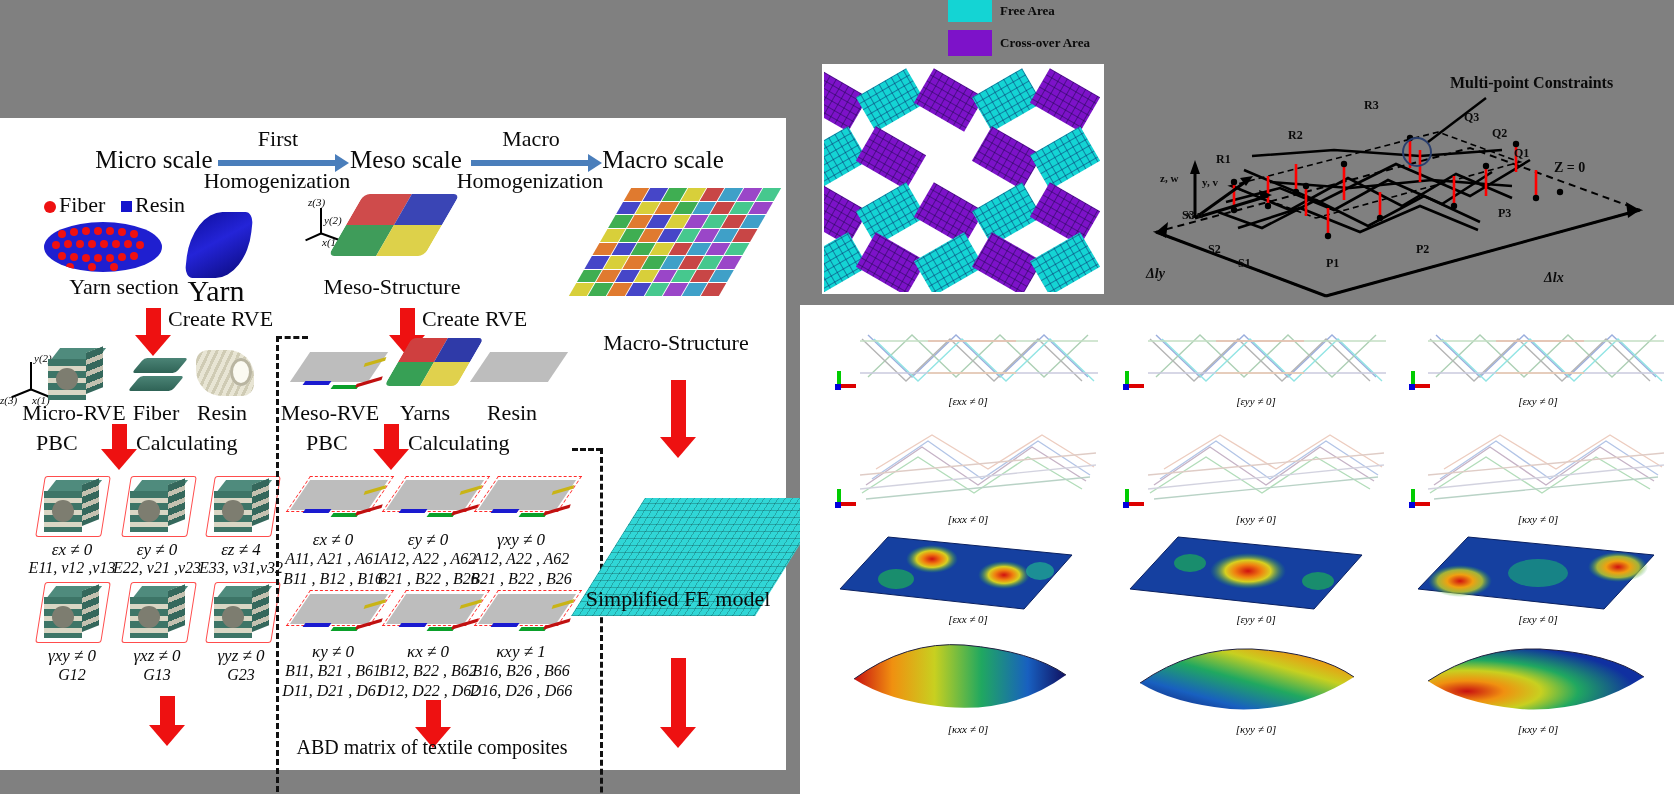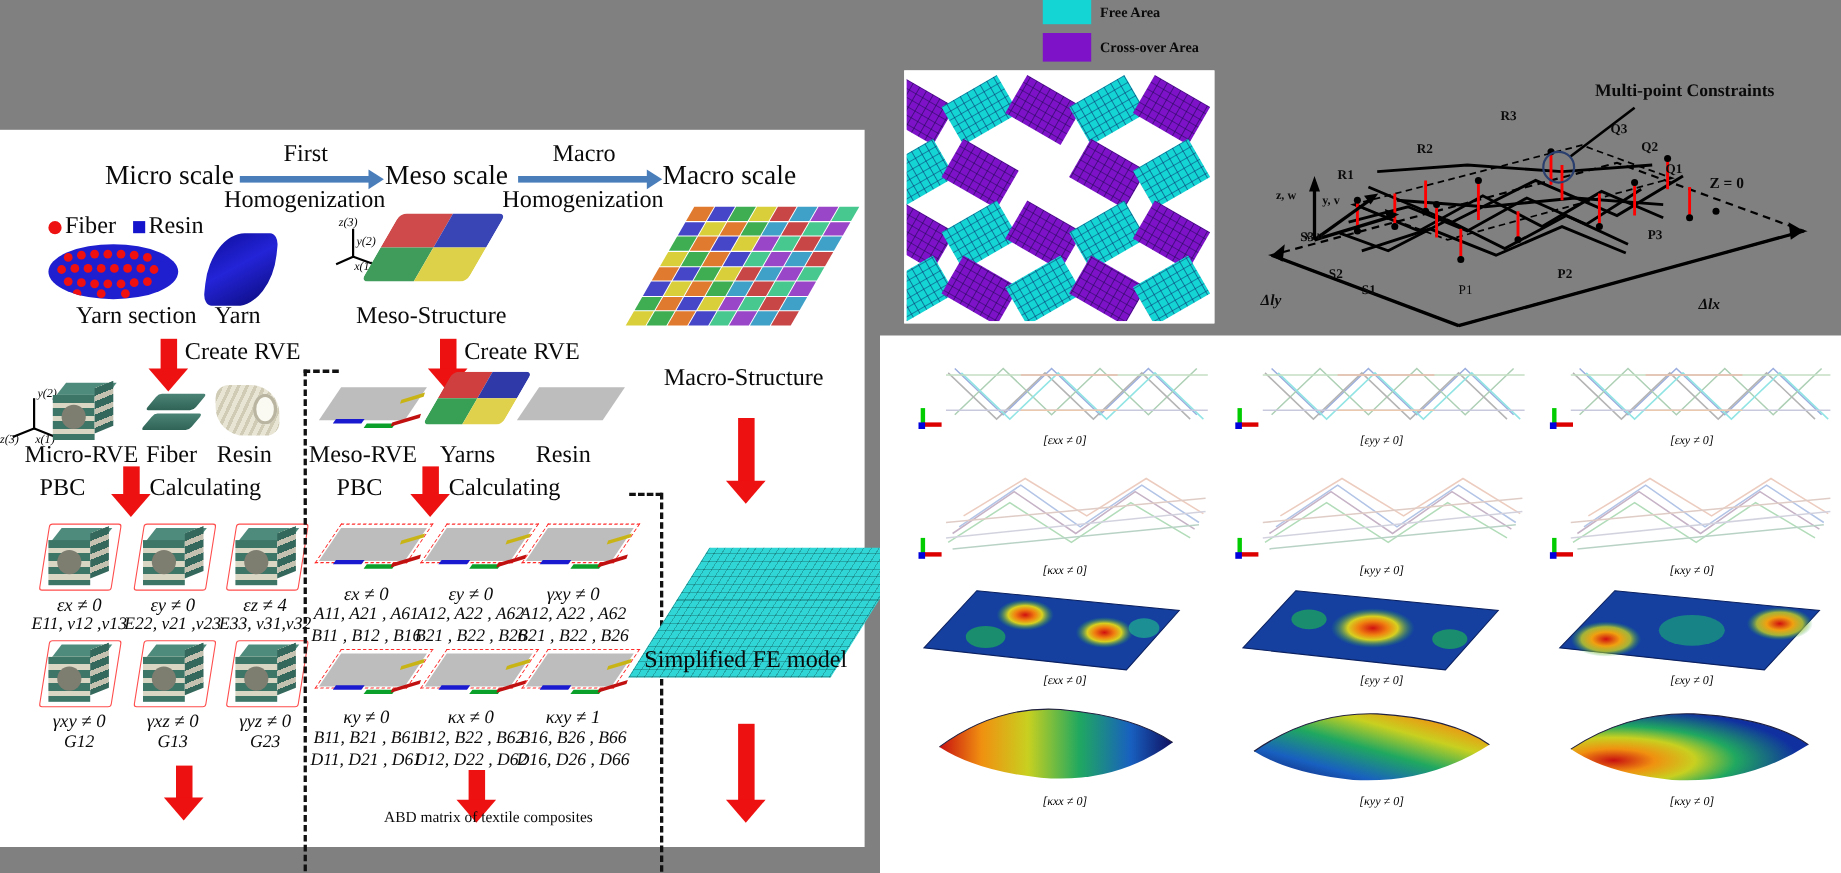--- a/index.html
+++ b/index.html
@@ -228,21 +228,21 @@
       <span class="fib" style="left:74px;top:31px"></span>
     <span class="fib" style="left:86px;top:30px"></span>
     <span class="fib" style="left:22px;top:41px"></span>
       <span class="fib" style="left:44px;top:41px"></span>
     <span class="fib" style="left:66px;top:41px"></span>
   </div>
 
   <div class="yarn-shape" style="left:188px; top:94px;"></div>
 
   <div class="txt ctr" style="left:124px; top:156px; font-size:22px;">Yarn section</div>
-  <div class="txt ctr" style="left:216px; top:156px; font-size:22px;">Yarn</div>
+  <div class="txt ctr" style="left:216px; top:156px; font-size:30px;">Yarn</div>
 
   <div class="varrow big" style="left:146px; top:190px; height:28px;"></div>
   <div class="txt" style="left:168px; top:188px; font-size:22px;">Create RVE</div>
 
   <div class="triad" style="left:10px; top:240px;">
     <div class="ax" style="left:20px; top:4px; width:2px; height:28px;"></div>
     <div class="ax" style="left:20px; top:30px; width:24px; height:2px; transform:rotate(22deg); transform-origin:left;"></div>
     <div class="ax" style="left:0px;  top:30px; width:22px; height:2px; transform:rotate(-22deg); transform-origin:right;"></div>
     <div class="txt ital" style="left:24px; top:-6px; font-size:11px;">y(2)</div>
     <div class="txt ital" style="left:22px; top:36px; font-size:11px;">x(1)</div>
@@ -439,21 +439,21 @@
 
   <div class="txt ctr ital" style="left:428px; top:524px; font-size:17px;">κx ≠ 0</div>
   <div class="txt ctr ital" style="left:428px; top:544px; font-size:16px;">B12, B22 , B62</div>
   <div class="txt ctr ital" style="left:428px; top:564px; font-size:16px;">D12, D22 , D62</div>
 
   <div class="txt ctr ital" style="left:521px; top:524px; font-size:17px;">κxy ≠ 1</div>
   <div class="txt ctr ital" style="left:521px; top:544px; font-size:16px;">B16, B26 , B66</div>
   <div class="txt ctr ital" style="left:521px; top:564px; font-size:16px;">D16, D26 , D66</div>
 
   <div class="varrow big" style="left:426px; top:582px; height:28px;"></div>
-  <div class="txt ctr" style="left:432px; top:618px; font-size:14px;margin-left:12px;">ABD matrix of textile composites</div>
+  <div class="txt ctr" style="left:432px; top:618px; font-size:20px;">ABD matrix of textile composites</div>
 
   <div class="woven" style="left:600px; top:70px;">
     <span style="background:#e07a2f"></span>
       <span style="background:#4646c8"></span>
       <span style="background:#3fae52"></span>
       <span style="background:#d8cf3a"></span>
     <span style="background:#c84646"></span>
       <span style="background:#3fa0c8"></span>
       <span style="background:#9a46c8"></span>
       <span style="background:#46c88e"></span>
@@ -657,21 +657,21 @@
 
   <div class="txt" style="left:96px; top:92px; font-size:12px; font-weight:bold;">R1</div>
   <div class="txt" style="left:168px; top:68px; font-size:12px; font-weight:bold;">R2</div>
   <div class="txt" style="left:244px; top:38px; font-size:12px; font-weight:bold;">R3</div>
   <div class="txt" style="left:344px; top:50px; font-size:12px; font-weight:bold;">Q3</div>
   <div class="txt" style="left:372px; top:66px; font-size:12px; font-weight:bold;">Q2</div>
   <div class="txt" style="left:394px; top:86px; font-size:12px; font-weight:bold;">Q1</div>
   <div class="txt" style="left:62px; top:148px; font-size:12px; font-weight:bold;">S3</div>
   <div class="txt" style="left:88px; top:182px; font-size:12px; font-weight:bold;">S2</div>
   <div class="txt" style="left:118px; top:196px; font-size:12px; font-weight:bold;">S1</div>
-  <div class="txt" style="left:206px; top:196px; font-size:12px; font-weight:normal;">P1</div>
+  <div class="txt" style="left:206px; top:196px; font-size:12px; font-weight:bold;">P1</div>
   <div class="txt" style="left:296px; top:182px; font-size:12px; font-weight:bold;">P2</div>
   <div class="txt" style="left:378px; top:146px; font-size:12px; font-weight:bold;">P3</div>
 
   <div class="txt ital" style="left:26px; top:206px; font-size:14px; font-weight:bold;">Δly</div>
   <div class="txt ital" style="left:424px; top:210px; font-size:14px; font-weight:bold;">Δlx</div>
 </div>
 
 <div id="results-panel">
 
   <div class="mini" style="left:32px; top:10px; width:274px; height:78px;">

